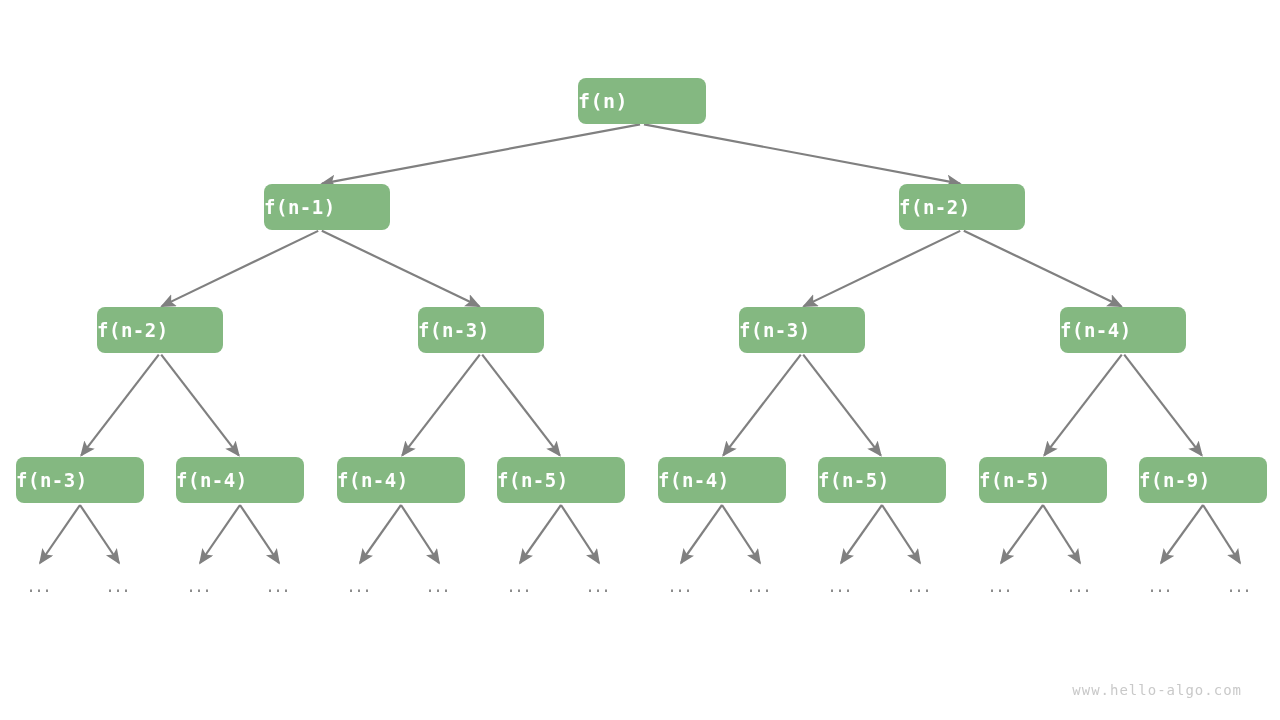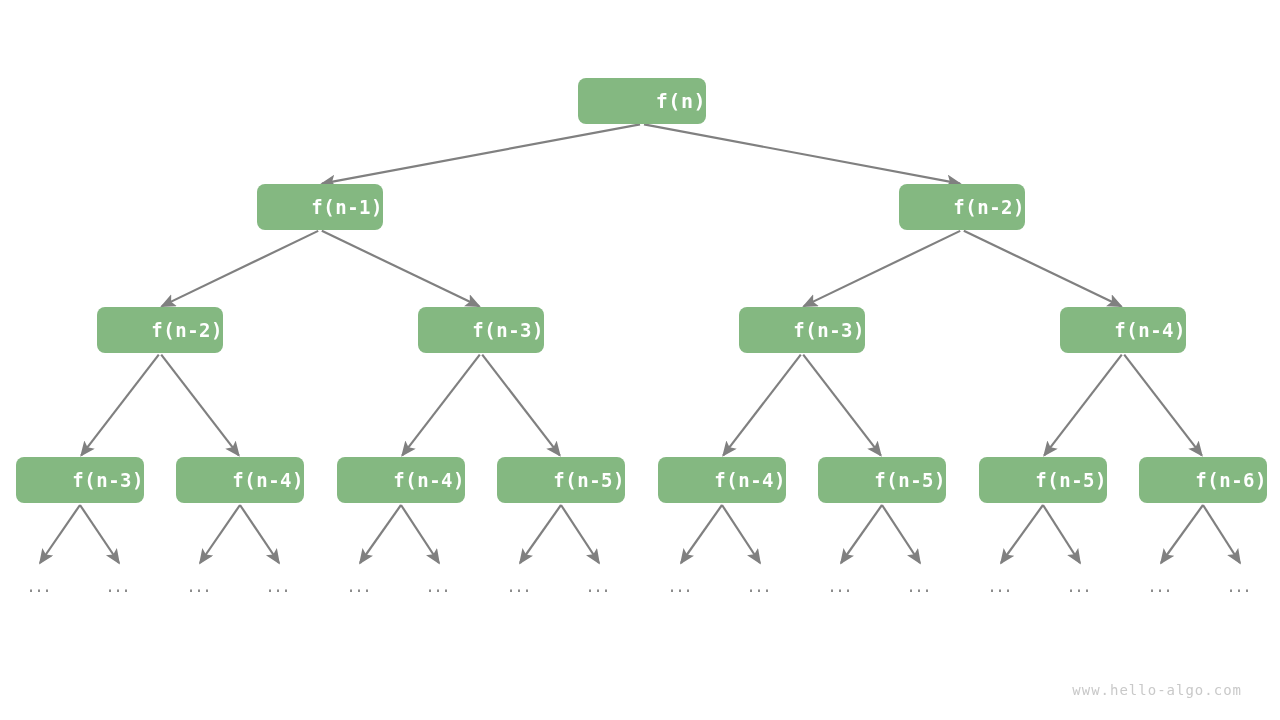--- a/index.html
+++ b/index.html
@@ -28,21 +28,21 @@
     pointer-events: none;
   }
   .node {
     position: absolute;
     box-sizing: border-box;
     background: #84b881;
     border-radius: 8px;
     color: #ffffff;
     display: flex;
     align-items: center;
-    justify-content: flex-end;
+    justify-content: flex-start;
     font-family: "DejaVu Sans Mono", "Liberation Mono", monospace;
     font-weight: bold;
     letter-spacing: 0.5px;
     white-space: nowrap;
   }
   .node-label {
     display: block;
     line-height: 1;
   }
   .ellipsis {
@@ -107,21 +107,21 @@
       <line x1="1043" y1="505" x2="1001" y2="563" stroke="#808080" stroke-width="2.2" marker-end="url(#arrowhead)"></line>
       <line x1="1043" y1="505" x2="1080" y2="563" stroke="#808080" stroke-width="2.2" marker-end="url(#arrowhead)"></line>
       <line x1="1203" y1="505" x2="1161" y2="563" stroke="#808080" stroke-width="2.2" marker-end="url(#arrowhead)"></line>
       <line x1="1203" y1="505" x2="1240" y2="563" stroke="#808080" stroke-width="2.2" marker-end="url(#arrowhead)"></line>
     </svg>
 
   <div id="node-layer">
       <div class="node" style="left: 578px; top: 78px; width: 128px; height: 46px; font-size: 20px; background: rgb(132, 184, 129); color: rgb(255, 255, 255);">
         <span class="node-label">f(n)</span>
       </div>
-      <div class="node" style="left: 257px; top: 184px; width: 126px; height: 46px; font-size: 19px; background: rgb(132, 184, 129); color: rgb(255, 255, 255);">
+      <div class="node" style="left: 264px; top: 184px; width: 126px; height: 46px; font-size: 19px; background: rgb(132, 184, 129); color: rgb(255, 255, 255);">
         <span class="node-label">f(n-1)</span>
       </div>
       <div class="node" style="left: 899px; top: 184px; width: 126px; height: 46px; font-size: 19px; background: rgb(132, 184, 129); color: rgb(255, 255, 255);">
         <span class="node-label">f(n-2)</span>
       </div>
       <div class="node" style="left: 97px; top: 307px; width: 126px; height: 46px; font-size: 19px; background: rgb(132, 184, 129); color: rgb(255, 255, 255);">
         <span class="node-label">f(n-2)</span>
       </div>
       <div class="node" style="left: 418px; top: 307px; width: 126px; height: 46px; font-size: 19px; background: rgb(132, 184, 129); color: rgb(255, 255, 255);">
         <span class="node-label">f(n-3)</span>
@@ -147,21 +147,21 @@
       <div class="node" style="left: 658px; top: 457px; width: 128px; height: 46px; font-size: 19px; background: rgb(132, 184, 129); color: rgb(255, 255, 255);">
         <span class="node-label">f(n-4)</span>
       </div>
       <div class="node" style="left: 818px; top: 457px; width: 128px; height: 46px; font-size: 19px; background: rgb(132, 184, 129); color: rgb(255, 255, 255);">
         <span class="node-label">f(n-5)</span>
       </div>
       <div class="node" style="left: 979px; top: 457px; width: 128px; height: 46px; font-size: 19px; background: rgb(132, 184, 129); color: rgb(255, 255, 255);">
         <span class="node-label">f(n-5)</span>
       </div>
       <div class="node" style="left: 1139px; top: 457px; width: 128px; height: 46px; font-size: 19px; background: rgb(132, 184, 129); color: rgb(255, 255, 255);">
-        <span class="node-label">f(n-6)</span>
+        <span class="node-label">f(n-9)</span>
       </div>
     </div>
 
   <div id="ellipsis-layer">
       <div class="ellipsis" style="left: 40px; top: 585px; color: rgb(138, 138, 138);">...</div>
       <div class="ellipsis" style="left: 119px; top: 585px; color: rgb(138, 138, 138);">...</div>
       <div class="ellipsis" style="left: 200px; top: 585px; color: rgb(138, 138, 138);">...</div>
       <div class="ellipsis" style="left: 279px; top: 585px; color: rgb(138, 138, 138);">...</div>
       <div class="ellipsis" style="left: 360px; top: 585px; color: rgb(138, 138, 138);">...</div>
       <div class="ellipsis" style="left: 439px; top: 585px; color: rgb(138, 138, 138);">...</div>

